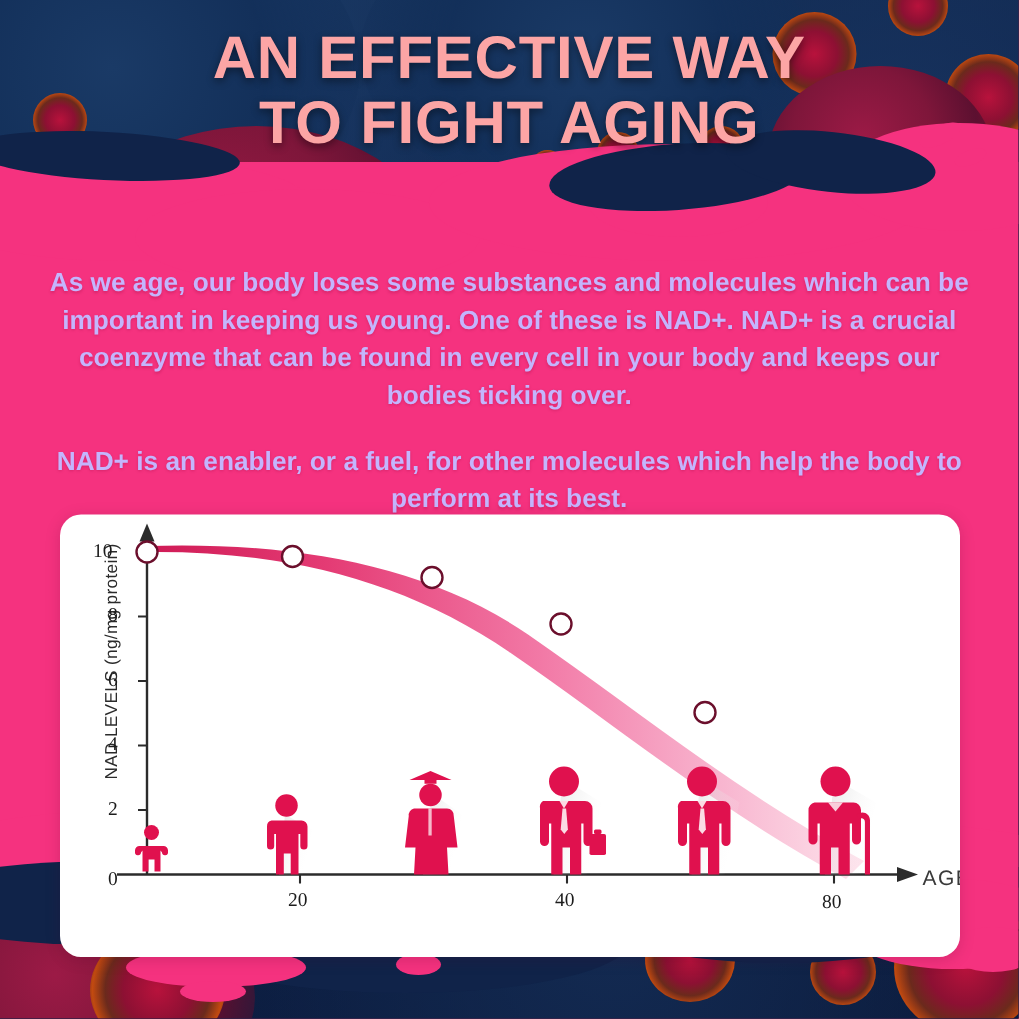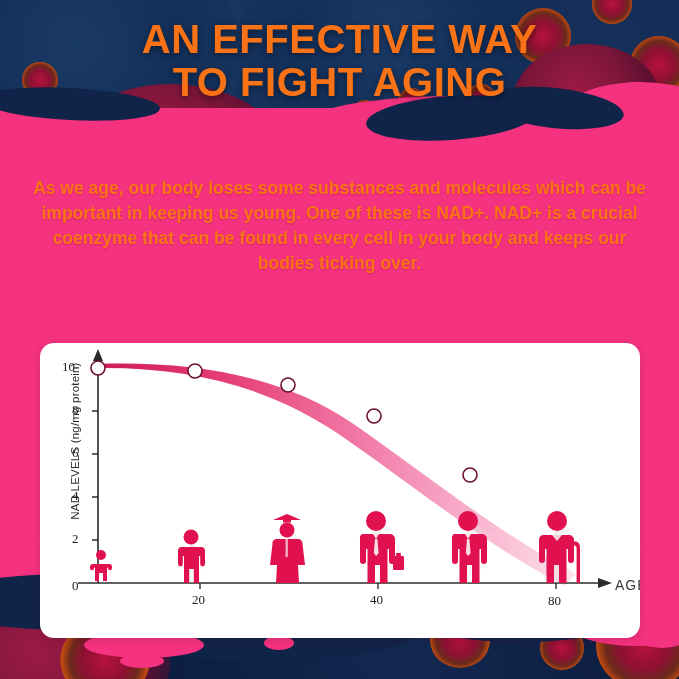--- a/index.html
+++ b/index.html
@@ -63,38 +63,38 @@
     border-radius: 50%;
   }
 
   
   .headline {
     position: absolute;
     top: 18px;
     left: 0;
     right: 0;
     text-align: center;
-    color: #f97316;
+    color: #fca5a5;
     font-weight: 900;
     font-size: 40px;
     line-height: 1.08;
     letter-spacing: .5px;
     text-shadow: 0 2px 6px rgba(0,0,0,.45);
     z-index: 6;
   }
   .headline .l2 { display: block; }
 
   
   .body-copy {
     position: absolute;
     left: 30px;
     right: 30px;
     top: 176px;
     text-align: center;
-    color: #f97316;
+    color: #c4b5fd;
     font-weight: 700;
     font-size: 17.5px;
     line-height: 1.42;
     z-index: 6;
     text-shadow: 0 1px 2px rgba(150,10,60,.3);
   }
   .body-copy p { margin: 0; }
   .body-copy p.second { margin-top: 20px; }
 
   
@@ -187,20 +187,21 @@
   <div class="splat" style="left:264px; top:636px; width:30px;  height:14px;"></div>
   <div class="splat" style="left:632px; top:618px; width:60px;  height:30px;"></div>
 
   <div class="headline">
     <span class="l1">AN EFFECTIVE WAY</span>
     <span class="l2">TO FIGHT AGING</span>
   </div>
 
   <div class="body-copy">
     <p>As we age, our body loses some substances and molecules which can be important in keeping us young. One of these is NAD+. NAD+ is a crucial coenzyme that can be found in every cell in your body and keeps our bodies ticking over.</p>
+    <p class="second">NAD+ is an enabler, or a fuel, for other molecules which help the body to perform at its best.</p>
   </div>
 
   <div class="chart-card">
 
     <svg class="chart-svg" width="600" height="295" viewBox="0 0 600 295">
 
       <defs>
         <linearGradient id="bandGrad" x1="0" y1="0" x2="1" y2="0">
           <stop offset="0%" stop-color="#cf1a55"></stop>
           <stop offset="25%" stop-color="#e43b74"></stop>

